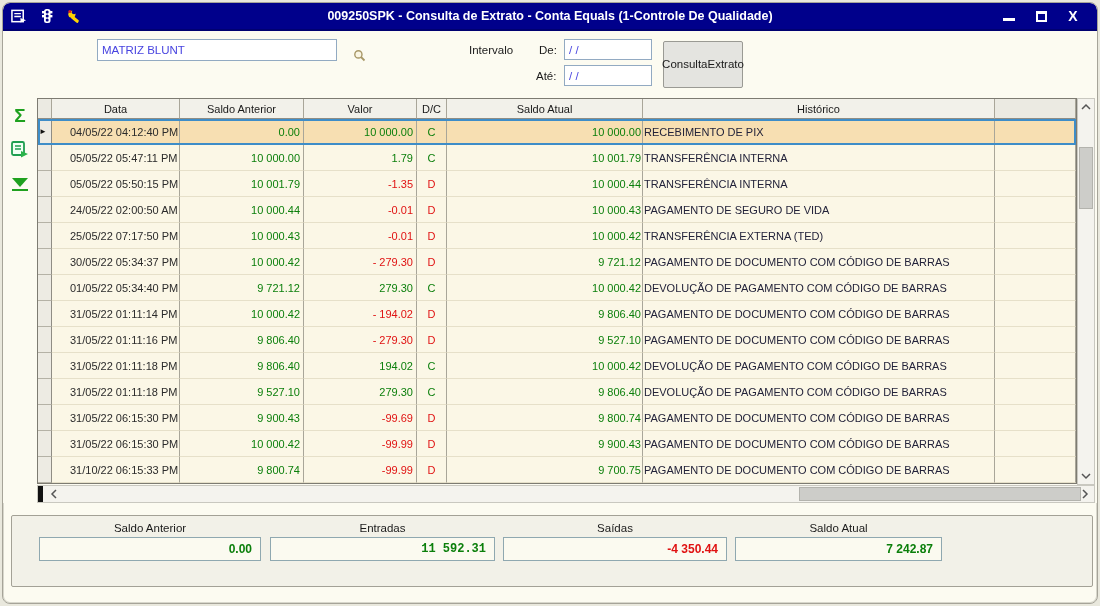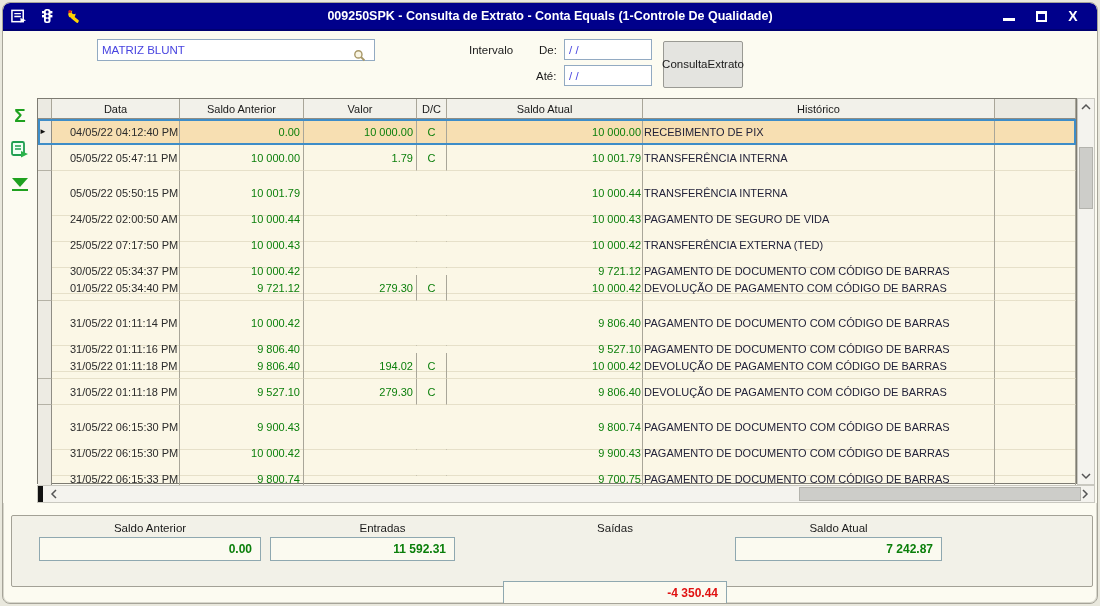--- a/index.html
+++ b/index.html
@@ -45,21 +45,21 @@
                 display:flex; align-items:center; overflow:hidden; white-space:nowrap; }
   .trow .selc { background:#EDEBE3; border-right:1px solid #8f8d84; border-bottom:1px solid #b5b2a6;
                 color:#111; font-size:8px; justify-content:flex-start; padding-left:1px; }
   .trow.sel { background:#F7DFB2; outline:2px solid #3E8DC8; outline-offset:-2px; }
   .c-data { color:#2b2b2b; padding-left:18px; }
   .c-num { justify-content:flex-end; padding-right:3px; }
   .c-atual { padding-right:1px; }
   .c-dc { justify-content:center; }
   .c-hist { color:#23233a; padding-left:1px; }
   .pos { color:#0B7F0B; }
-  .neg { color:#E01212;margin-top:44px; }
+  .neg { color:#E01212; }
 
   
   .vscroll { position:absolute; left:1074px; top:0; width:18px; height:387px; background:#F4F3EE; border:1px solid #c9c8c0; }
   .vthumb { position:absolute; left:1px; top:48px; width:14px; height:62px; background:#CDCDC9; border:1px solid #b3b3ad; }
   .sarrow { position:absolute; left:0; width:16px; height:16px; display:flex; align-items:center; justify-content:center; }
   .hscroll { position:absolute; left:34px; top:387px; width:1058px; height:18px; background:#F4F3EE; border:1px solid #c9c8c0; }
   .htick { position:absolute; left:0; top:0; width:5px; height:16px; background:#111; }
   .hthumb { position:absolute; left:761px; top:1px; width:282px; height:14px; background:#CDCDC9; border:1px solid #b3b3ad; }
   .harrow { position:absolute; top:0; width:16px; height:16px; display:flex; align-items:center; justify-content:center; }
 
@@ -113,21 +113,21 @@
         </span>
       <span class="tb-btn">
           <span class="glyph-max"></span>
         </span>
       <span class="tb-btn glyph-close">X</span>
     </div>
   </div>
 
   <div class="formbar">
     <span class="flabel" style="left:56px; top:13px;padding-left:40px;">Filial:</span>
-    <input class="finput" style="left: 94px; top: 8px; width: 278px; height: 22px;" value="MATRIZ BLUNT">
+    <input class="finput" style="left: 94px; top: 8px; width: 240px; height: 22px;" value="MATRIZ BLUNT">
     <span class="lookup" style="left:350px; top:18px; position:absolute;">
       <svg width="14" height="14" viewBox="0 0 14 14">
         <circle cx="5.4" cy="5.4" r="3.6" fill="#FAF6E4" stroke="#A89868" stroke-width="1.4"></circle>
         <line x1="8" y1="8" x2="11.5" y2="11.5" stroke="#A89868" stroke-width="1.8"></line>
       </svg>
     </span>
 
     <span class="flabel" style="left:466px; top:13px;">Intervalo</span>
     <span class="flabel" style="left:536px; top:13px;">De:</span>
     <input class="finput" style="left: 561px; top: 8px; width: 88px; height: 21px;" value="/ /">
@@ -297,21 +297,21 @@
             <div class="c-data">31/05/22 06:15:30 PM</div>
             <div class="c-num pos">10 000.42</div>
             <div class="c-num neg">-99.99</div>
             <div class="c-dc neg">D</div>
             <div class="c-num c-atual pos">9 900.43</div>
             <div class="c-hist">PAGAMENTO DE DOCUMENTO COM CÓDIGO DE BARRAS</div>
             <div></div>
           </div>
           <div class="grow trow">
             <div class="selc"></div>
-            <div class="c-data">31/05/22 06:15:33 PM</div>
+            <div class="c-data">31/10/22 06:15:33 PM</div>
             <div class="c-num pos">9 800.74</div>
             <div class="c-num neg">-99.99</div>
             <div class="c-dc neg">D</div>
             <div class="c-num c-atual pos">9 700.75</div>
             <div class="c-hist">PAGAMENTO DE DOCUMENTO COM CÓDIGO DE BARRAS</div>
             <div></div>
           </div>
         </div>
     </div>
 
@@ -345,18 +345,18 @@
     </div>
   </div>
 
   <div class="summary">
     <span class="sl" style="left:27px;  width:222px;">Saldo Anterior</span>
     <span class="sl" style="left:258px; width:225px;">Entradas</span>
     <span class="sl" style="left:491px; width:224px;">Saídas</span>
     <span class="sl" style="left:723px; width:207px;">Saldo Atual</span>
 
     <div class="sb pos" style="left:27px;  width:222px;">0.00</div>
-    <div class="sb pos" style="left:258px; width:185px;">11 592.31</div>
+    <div class="sb pos" style="left:258px; width:225px;font-family:Liberation Mono, monospace;">11 592.31</div>
     <div class="sb neg" style="left:491px; width:224px;">-4 350.44</div>
     <div class="sb pos" style="left:723px; width:207px;">7 242.87</div>
   </div>
 
 </div>
 
 </body></html>

